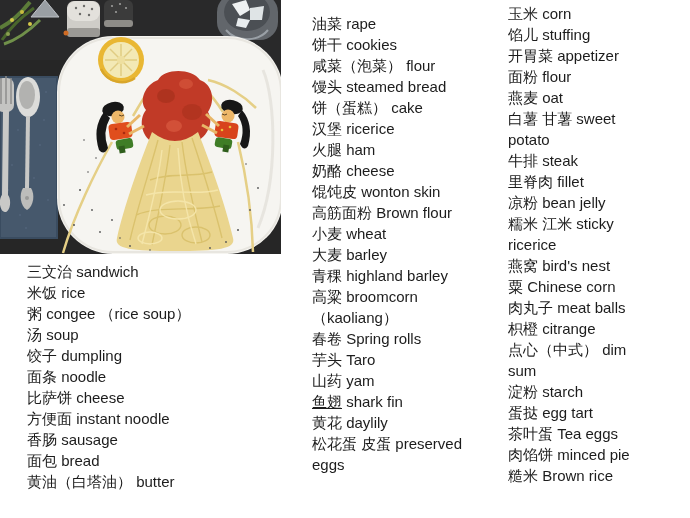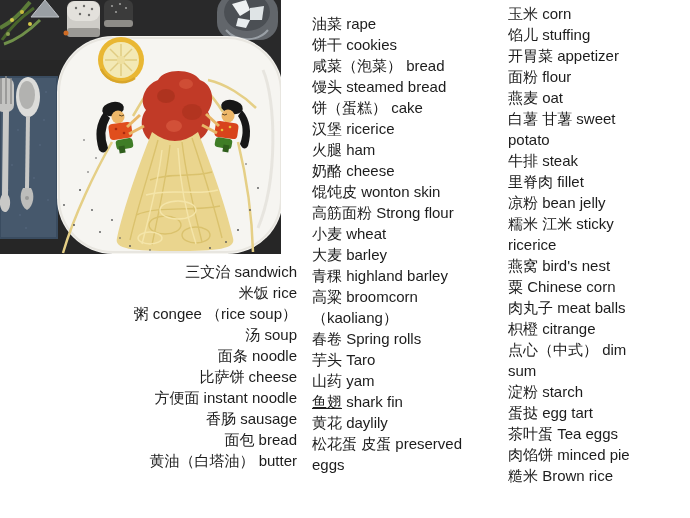--- a/index.html
+++ b/index.html
@@ -16,21 +16,21 @@
   }
   .photo svg{display:block;}
   .col{
     position:absolute;
     color:#1c1c1c;
     font-size:15px;
     line-height:21px;
   }
   .col .line{white-space:pre;}
   .col .line span.u{text-decoration:underline;}
-  .col-left{left:27px;top:261px;width:270px;text-align:right;}
+  .col-left{left:27px;top:261px;width:270px;}
   .col-mid{left:312px;top:13px;width:208px;}
   .col-right{left:508px;top:3px;width:180px;}
 </style>
 </head>
 <body>
 
 <div class="slide">
 
   <div class="photo">
     <svg width="281" height="254" viewBox="0 0 281 254">
@@ -224,38 +224,39 @@
           <circle cx="64" cy="205" r="0.9"></circle>
       </g>
     </svg>
   </div>
 
   <div class="col col-left">
       <div class="line"><span>三文治 sandwich</span></div>
       <div class="line"><span>米饭 rice</span></div>
       <div class="line"><span>粥 congee （rice soup）</span></div>
       <div class="line"><span>汤 soup</span></div>
+      <div class="line"><span>饺子 dumpling</span></div>
       <div class="line"><span>面条 noodle</span></div>
       <div class="line"><span>比萨饼 cheese</span></div>
       <div class="line"><span>方便面 instant noodle</span></div>
       <div class="line"><span>香肠 sausage</span></div>
       <div class="line"><span>面包 bread</span></div>
       <div class="line"><span>黄油（白塔油） butter</span></div>
     </div>
   <div class="col col-mid">
       <div class="line"><span>油菜 rape</span></div>
       <div class="line"><span>饼干 cookies</span></div>
-      <div class="line"><span>咸菜（泡菜） bread</span></div>
+      <div class="line"><span>咸菜（泡菜） flour</span></div>
       <div class="line"><span>馒头 steamed bread</span></div>
       <div class="line"><span>饼（蛋糕） cake</span></div>
       <div class="line"><span>汉堡 ricerice</span></div>
       <div class="line"><span>火腿 ham</span></div>
       <div class="line"><span>奶酪 cheese</span></div>
       <div class="line"><span>馄饨皮 wonton skin</span></div>
-      <div class="line"><span>高筋面粉 Strong flour</span></div>
+      <div class="line"><span>高筋面粉 Brown flour</span></div>
       <div class="line"><span>小麦 wheat</span></div>
       <div class="line"><span>大麦 barley</span></div>
       <div class="line"><span>青稞 highland barley</span></div>
       <div class="line"><span>高粱 broomcorn</span></div>
       <div class="line"><span>（kaoliang）</span></div>
       <div class="line"><span>春卷 Spring rolls</span></div>
       <div class="line"><span>芋头 Taro</span></div>
       <div class="line"><span>山药 yam</span></div>
       <div class="line"><span class="u">鱼翅</span><span> shark fin</span></div>
       <div class="line"><span>黄花 daylily</span></div>

